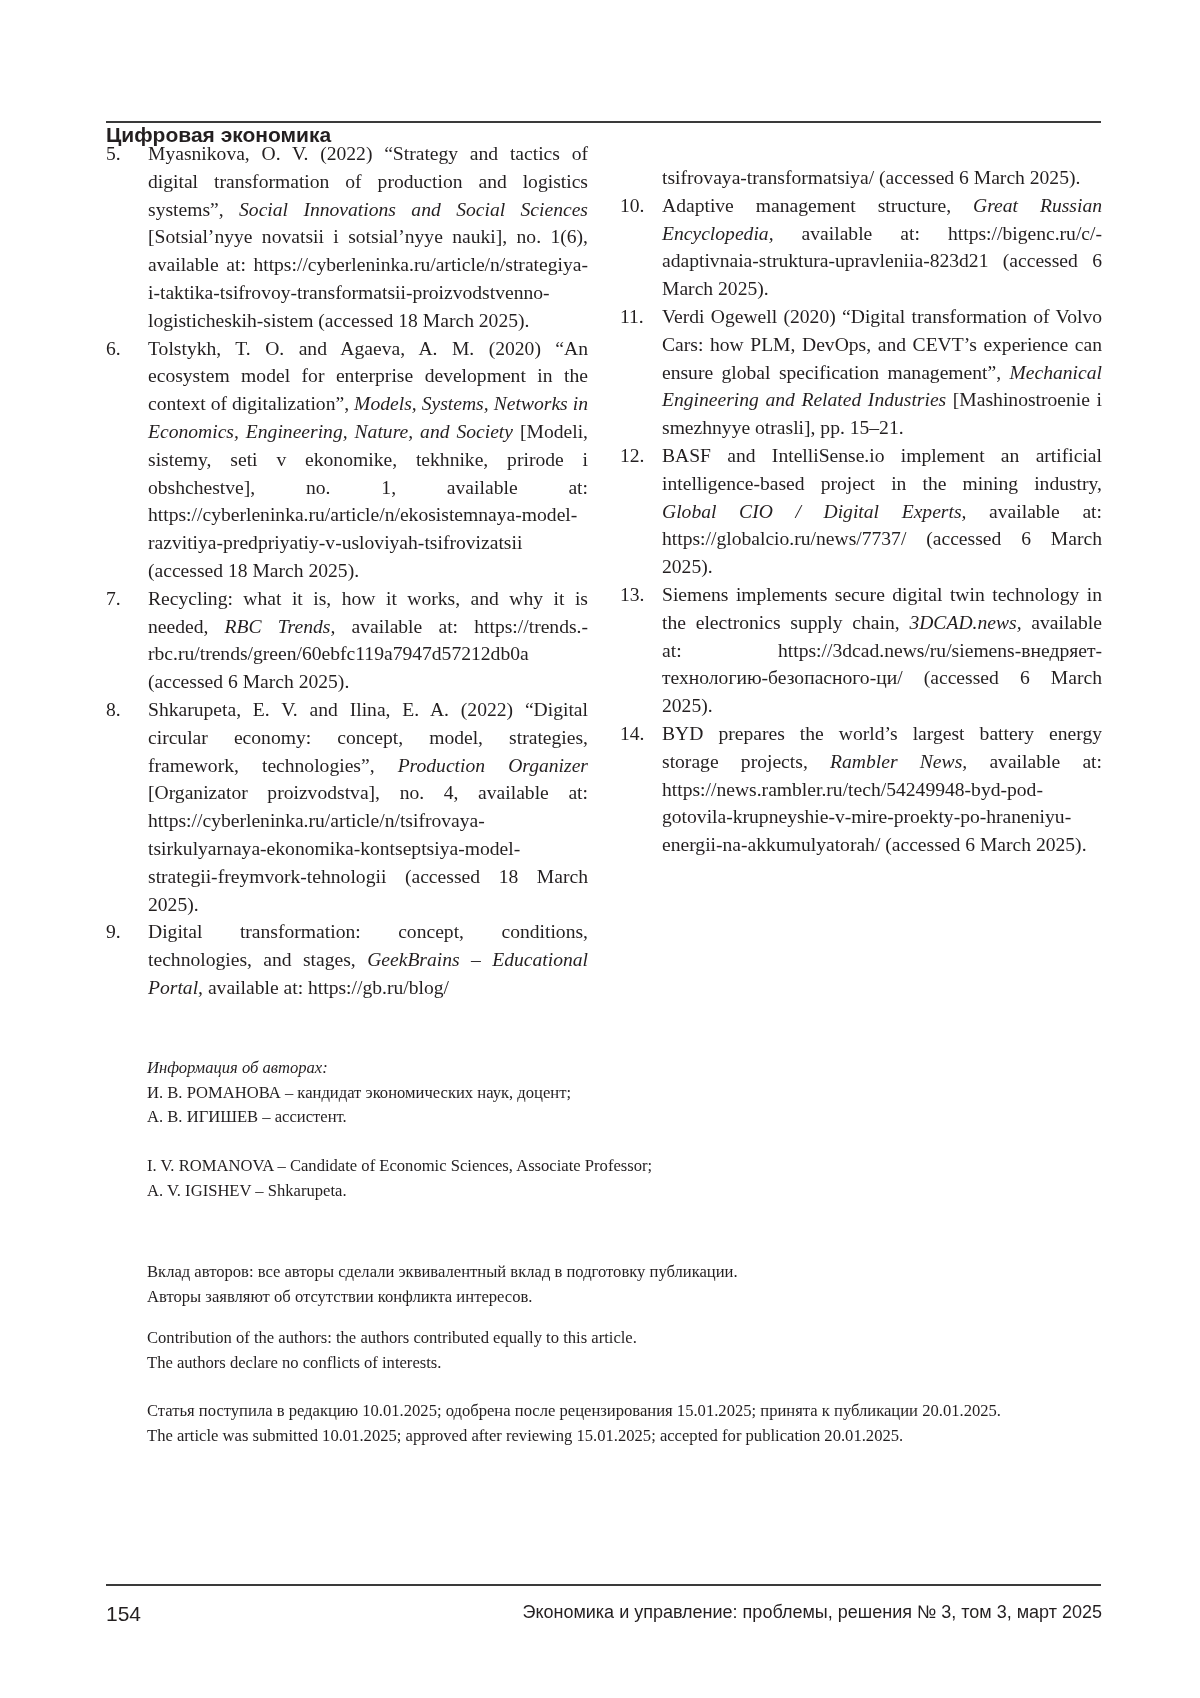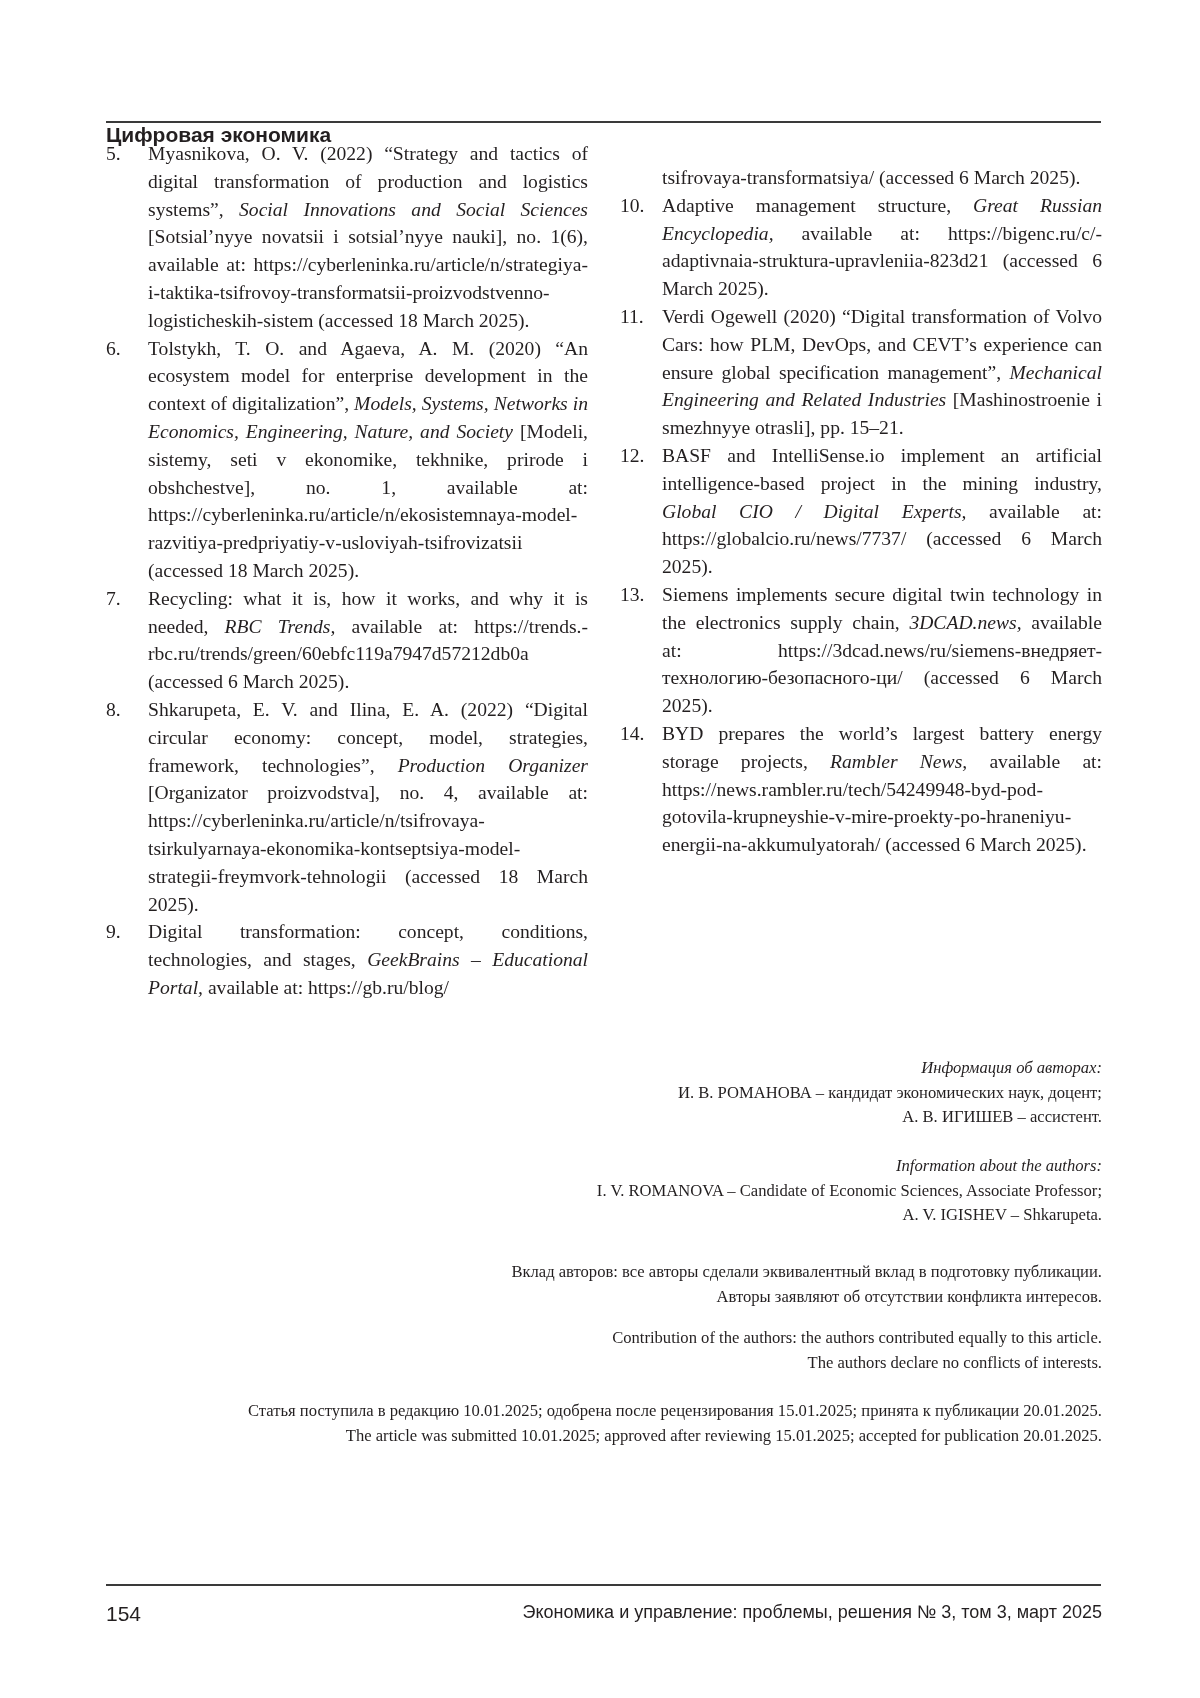--- a/index.html
+++ b/index.html
@@ -6,21 +6,21 @@
   body { width: 1200px; height: 1698px; position: relative; overflow: hidden; color: #231f20; }
   .header-title { position: absolute; left: 106px; top: 83px; font-family: "Liberation Sans", sans-serif; font-weight: bold; font-size: 21px; color: #231f20; margin-top: 40px; }
   .header-rule { position: absolute; left: 106px; top: 121px; width: 995px; height: 2px; background: #3a3a3a; }
   .col { position: absolute; top: 140px; font-family: "Liberation Serif", serif; font-size: 19.6px; line-height: 27.8px; }
   .col.left { left: 106px; width: 482px; }
   .col.right { left: 620px; width: 482px; margin-top: 24px; }
   .ref { position: relative; padding-left: 42px; text-align: justify; hyphens: manual; }
   .ref .num { position: absolute; left: 0; top: 0; }
   .ref.cont { padding-left: 42px; }
   .ref i { font-style: italic; }
-  .meta { position: absolute; left: 147px; width: 955px; font-family: "Liberation Serif", serif; font-size: 16.6px; line-height: 24.5px; text-align: right; }
+  .meta { position: absolute; left: 147px; width: 955px; font-family: "Liberation Serif", serif; font-size: 16.6px; line-height: 24.5px; }
   .meta p { margin: 0; }
   .meta .it { font-style: italic; }
   .footer-rule { position: absolute; left: 106px; top: 1584px; width: 995px; height: 2px; background: #3a3a3a; }
   .footer-page { position: absolute; left: 106px; top: 1602px; font-family: "Liberation Sans", sans-serif; font-size: 21px; }
   .footer-journal { position: absolute; right: 98px; top: 1602px; font-family: "Liberation Sans", sans-serif; font-size: 18px; }
 </style>
 </head>
 <body>
 
 <div class="header-title">Цифровая экономика</div>
@@ -45,21 +45,20 @@
     </div>
 </div>
 
 <div class="meta" style="top:1056px;">
   <p class="it">Информация об авторах:</p>
   <p>И. В. РОМАНОВА – кандидат экономических наук, доцент;</p>
   <p>А. В. ИГИШЕВ – ассистент.</p>
 </div>
 
 <div class="meta" style="top:1154px;">
-  <p class="it">Information about the authors:</p>
   <p>I. V. ROMANOVA – Candidate of Economic Sciences, Associate Professor;</p>
   <p>A. V. IGISHEV – Shkarupeta.</p>
 </div>
 
 <div class="meta" style="top:1252px;margin-top:8px;">
   <p>Вклад авторов: все авторы сделали эквивалентный вклад в подготовку публикации.</p>
   <p>Авторы заявляют об отсутствии конфликта интересов.</p>
 </div>
 
 <div class="meta" style="top:1326px;">

